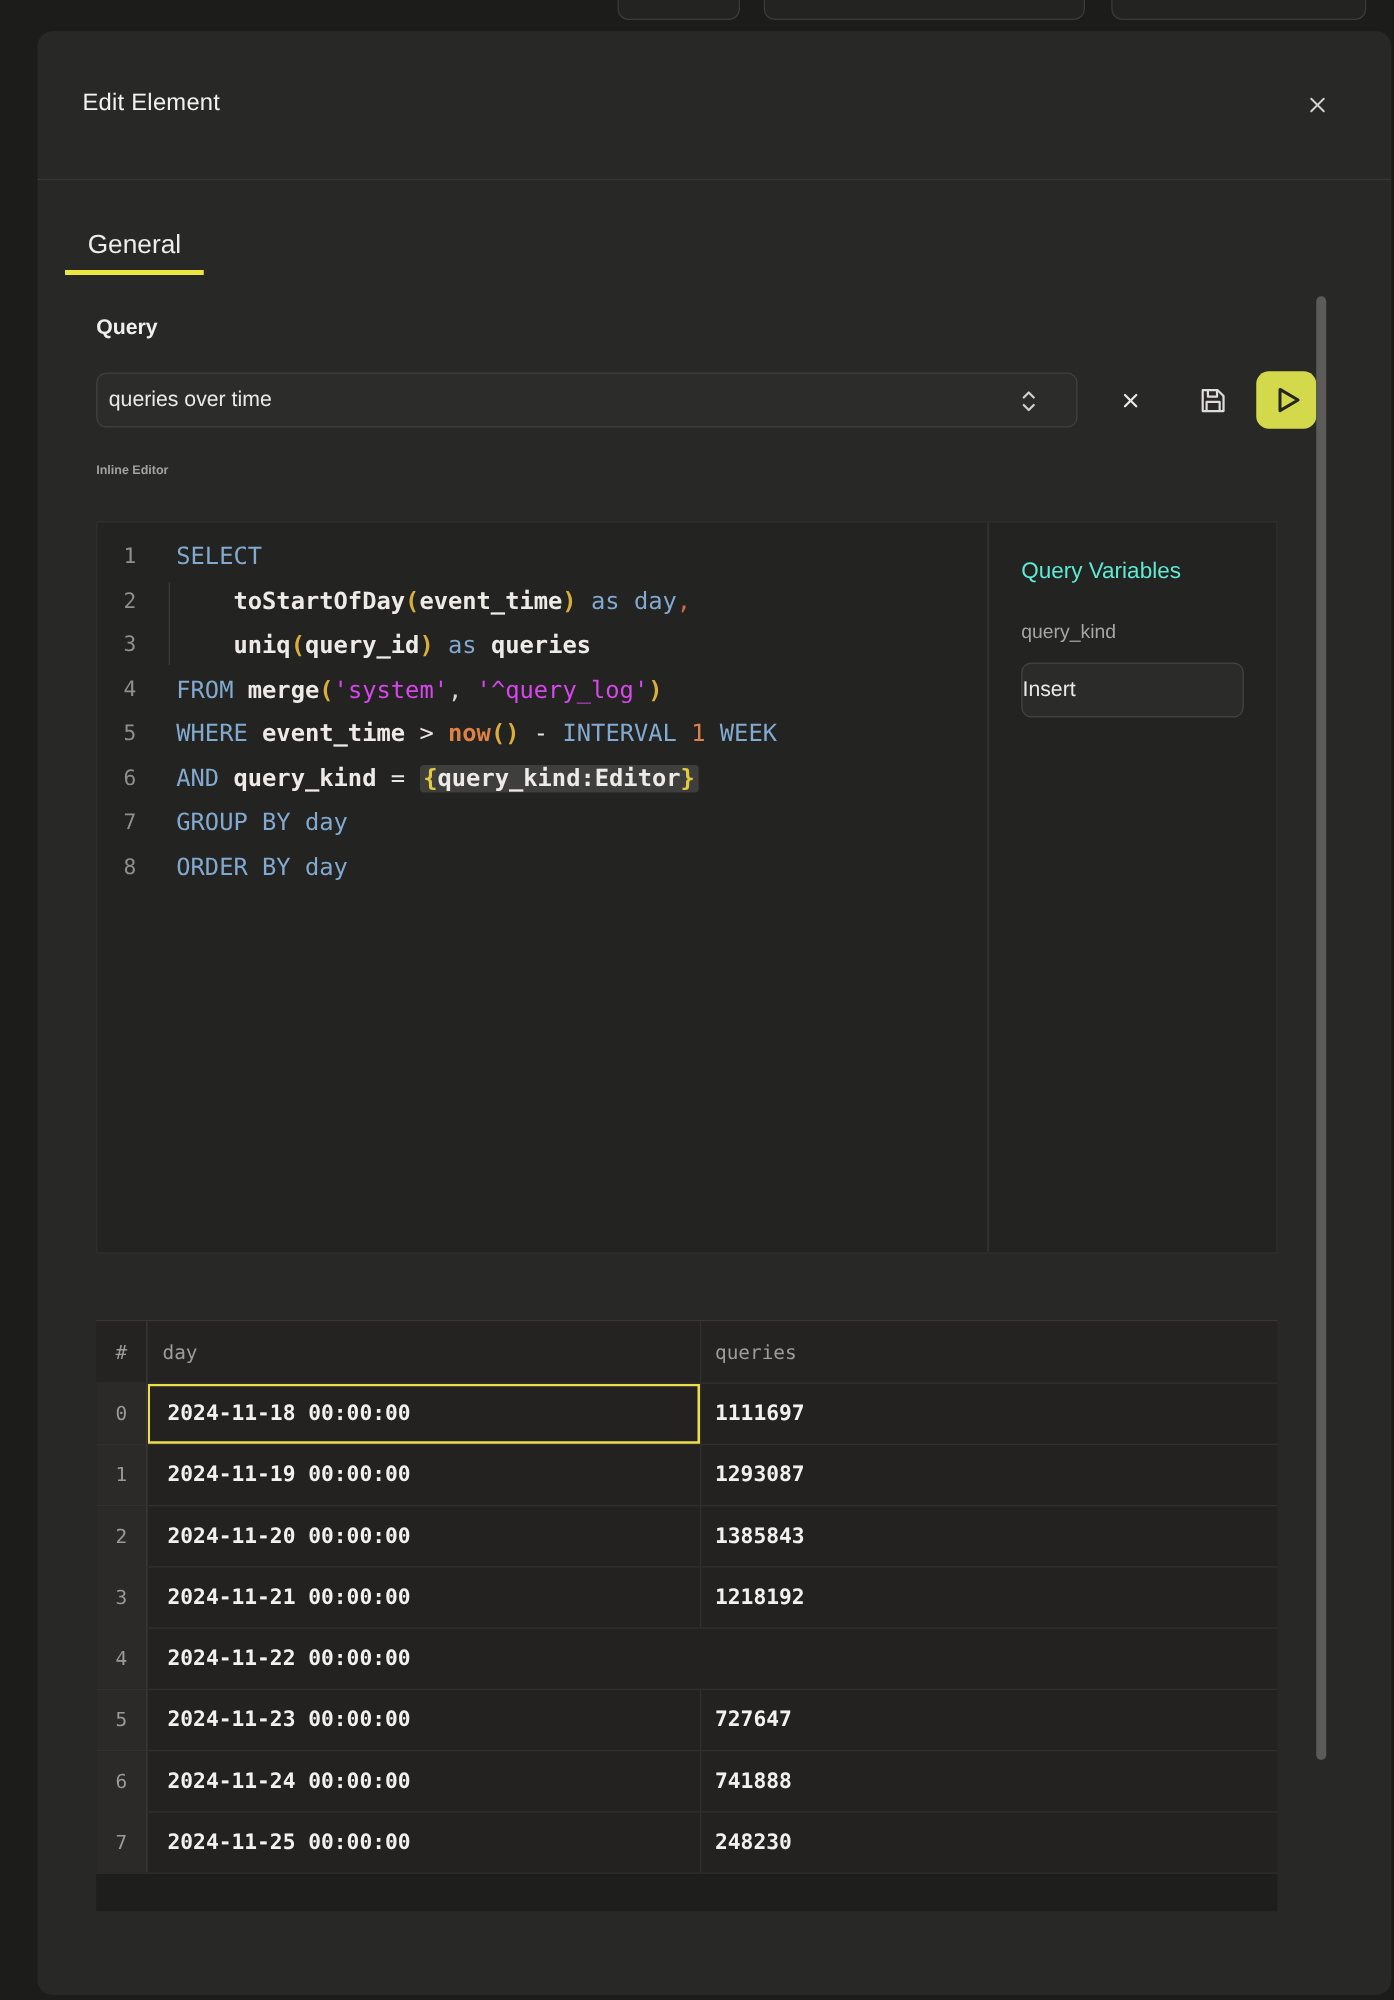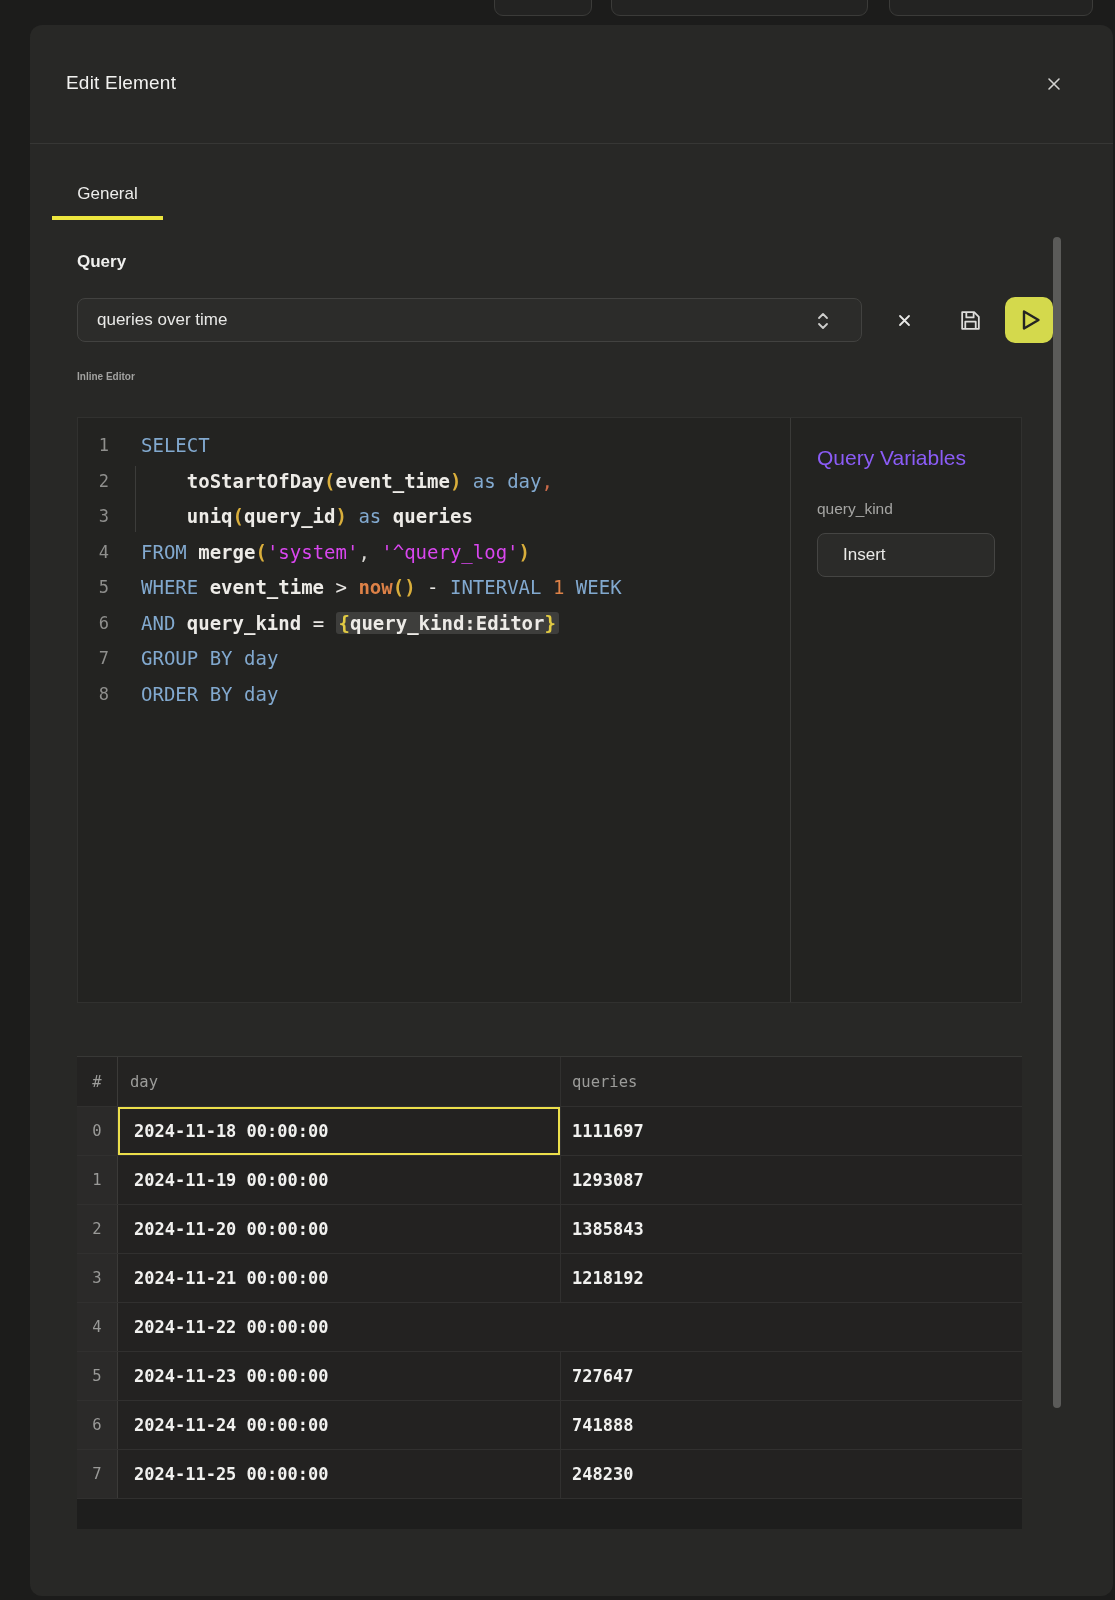--- a/index.html
+++ b/index.html
@@ -14,43 +14,43 @@
   .ghost-tab.g3 { left:889px; width:204px; }
 
   
   .modal { position:absolute; left:30px; top:25px; width:1083px; height:1571px; background:#282826; border-radius:12px; overflow:hidden; }
 
   .modal-title { position:absolute; left:36px; top:47px; font-size:19px; font-weight:500; color:#f2f2f0; letter-spacing:.2px; }
   .close-btn { position:absolute; left:1008px; top:43px; width:32px; height:32px; display:flex; align-items:center; justify-content:center; cursor:pointer; background:none; border:none; }
   .header-divider { position:absolute; left:0; top:118px; width:100%; height:1px; background:#373735; }
 
   .tab { position:absolute; left:22px; top:150px; width:111px; height:45px; text-align:center; border-bottom:4px solid #ede63e; cursor:pointer; }
-  .tab .tab-label { display:inline-block; margin-top:9px; font-size:17px; color:#ededeb; }
+  .tab .tab-label { display:inline-block; margin-top:9px; font-size:21px; color:#ededeb; }
 
   .query-label { position:absolute; left:47px; top:227px; font-size:17px; font-weight:700; color:#f0f0ee; }
 
   .select-row { position:absolute; left:47px; top:272px; width:976px; height:46px; display:flex; align-items:center; }
-  .query-select { position:relative; width:880px; height:44px; background:#2c2c2a; border:1px solid #424240; border-radius:8px; display:flex; align-items:center; padding-left:19px; cursor:pointer; }
+  .query-select { position:relative; width:880px; height:44px; background:#2c2c2a; border:1px solid #424240; border-radius:8px; display:flex; align-items:center; padding-left:9px; cursor:pointer; }
   .query-select .select-value { font-size:17px; color:#e9e9e7; }
   .query-select .chev { position:absolute; right:32px; top:11px; }
   .icon-btn { background:none; border:none; display:flex; align-items:center; justify-content:center; width:28px; height:28px; cursor:pointer; }
   .clear-btn { margin-left:30px; }
   .save-btn { margin-left:41px; }
   .run-btn { margin-left:22px; width:48px; height:46px; background:#d4d94c; border:none; border-radius:10px; display:flex; align-items:center; justify-content:center; cursor:pointer; }
 
   .inline-label { position:absolute; left:47px; top:346px; font-size:10px; font-weight:600; color:#a2a2a0; }
 
   
   .editor { position:absolute; left:47px; top:392px; width:945px; height:586px; background:#232321; border:1px solid #31312f; display:flex; }
   .code-pane { position:relative; width:712px; padding-top:10px; font-family:"DejaVu Sans Mono", monospace; font-size:19px; overflow:hidden; }
   .v-divider { width:1px; background:#3a3a38; }
   .vars-pane { flex:1; padding:28px 26px 0 26px; }
-  .vars-title { font-size:21px; font-weight:500; color:#8b5cf6; }
+  .vars-title { font-size:18px; font-weight:500; color:#5eead4; }
   .var-name { margin-top:30px; font-size:15.5px; color:#a5a5a3; }
-  .insert-btn { margin-top:15px; width:100%; height:44px; background:#2b2b29; border:1px solid #454543; border-radius:8px; color:#e9e9e7; font-size:17px; text-align:left; padding-left:25px; font-family:"Liberation Sans", sans-serif; cursor:pointer; }
+  .insert-btn { margin-top:15px; width:100%; height:44px; background:#2b2b29; border:1px solid #454543; border-radius:8px; color:#e9e9e7; font-size:17px; text-align:left; font-family:"Liberation Sans", sans-serif; cursor:pointer; }
 
   .code-line { height:35.5px; line-height:35.5px; white-space:pre; display:flex; font-weight:500; }
   .code-line .ln { flex:0 0 31px; text-align:right; color:#8f8f8d; font-size:17px; }
   .code-line .line-text { padding-left:32px; }
   .indent-guide { position:absolute; left:57px; top:48px; width:1px; height:66px; background:#3c3c3a; }
 
   .tok-kw   { color:#82a9cf; }
   .tok-id   { color:#edebe7; font-weight:700; }
   .tok-par  { color:#d9ae3b; font-weight:700; }
   .tok-str  { color:#d946ef; }

